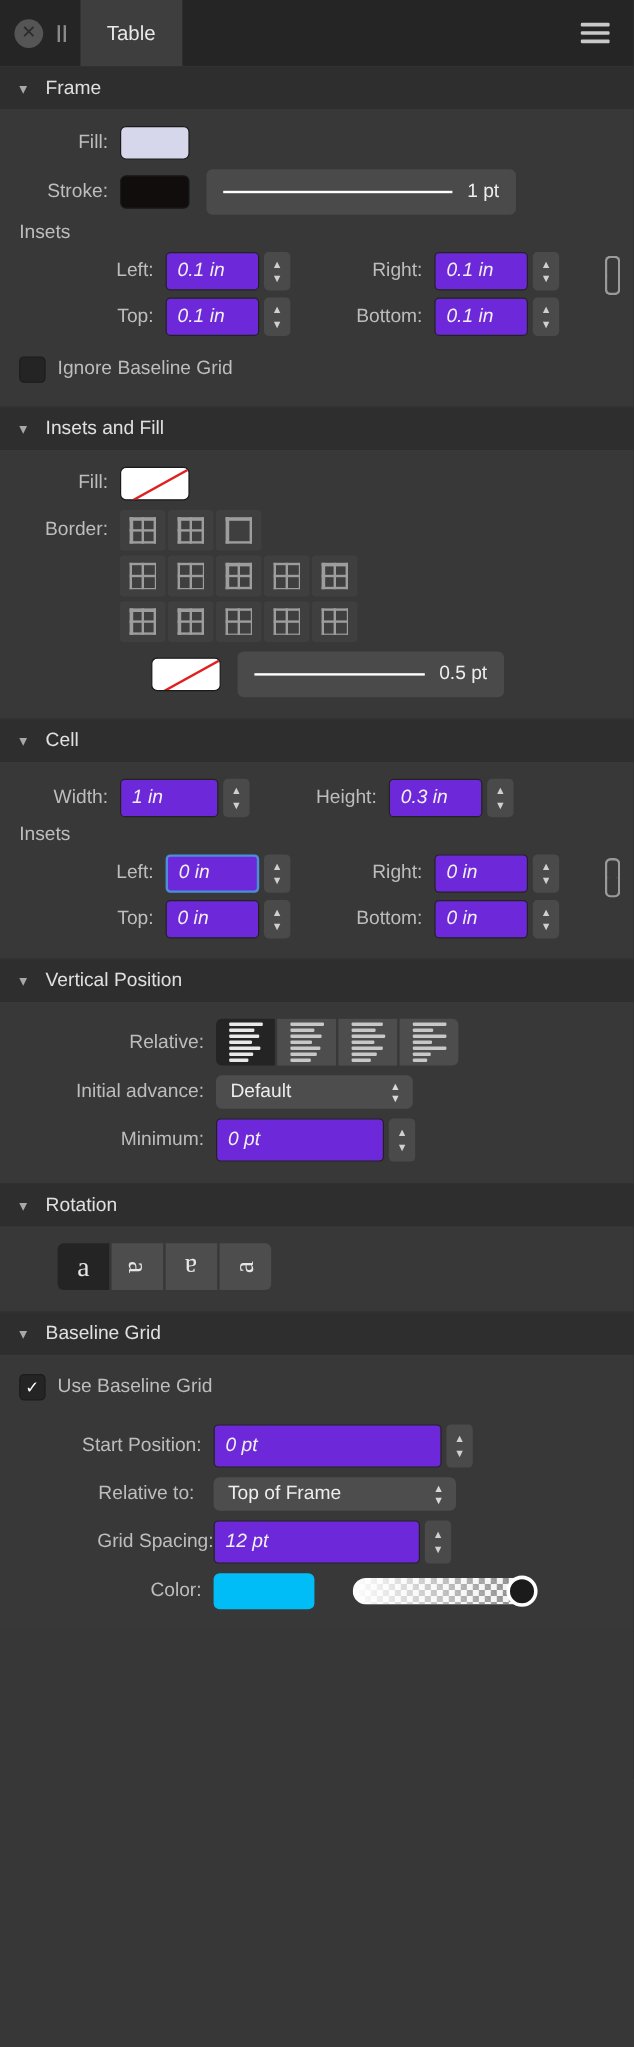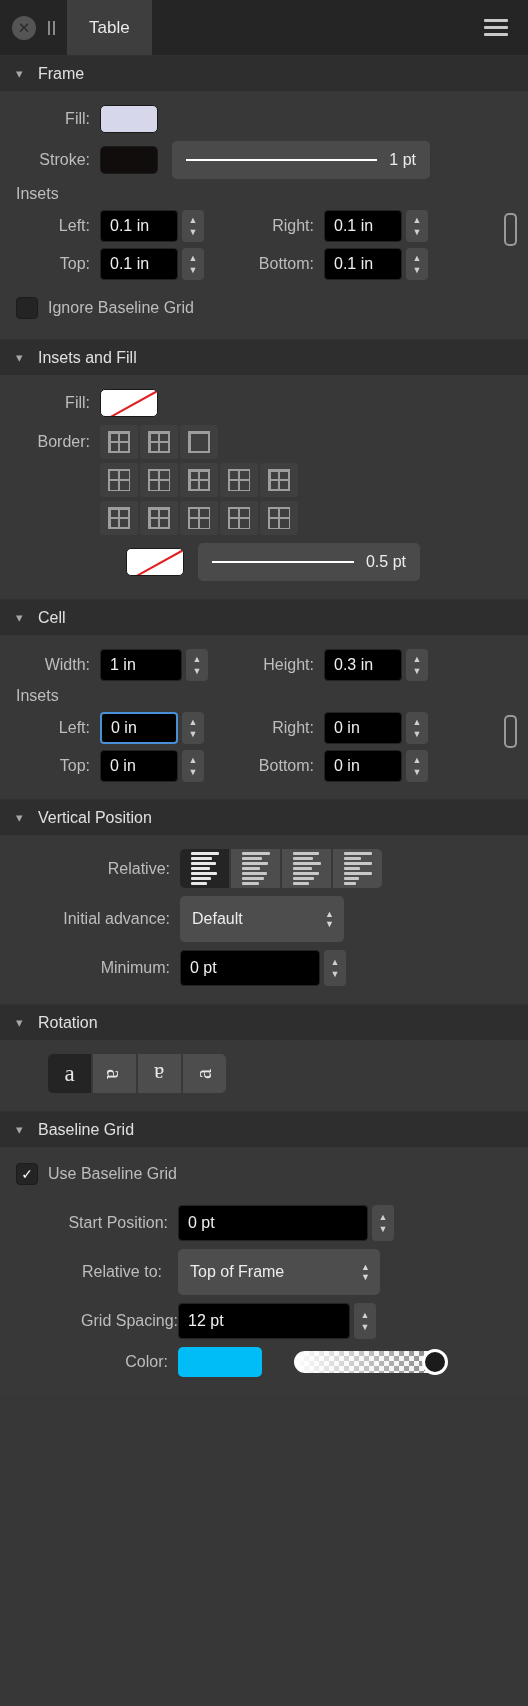--- a/index.html
+++ b/index.html
@@ -70,35 +70,35 @@
   
   .stroke-ctl {
     height: 38px; background: #4a4a4a; border-radius: 5px; display: flex;
     align-items: center; padding: 0 14px; cursor: pointer;
   }
   .stroke-line { flex: 1; height: 2px; background: #fff; margin-right: 12px; }
   .stroke-val { font-size: 16px; color: #ededed; }
 
   
   .numfield {
-    height: 32px; background: #000000; border: 1px solid #222; border-radius: 4px;
+    height: 32px; background: #6d28d9; border: 1px solid #222; border-radius: 4px;
     display: flex; align-items: center; padding: 0 9px;
-    font-size: 16px; color: #f0f0f0; cursor: text;
+    font-size: 16px; color: #f0f0f0; cursor: text; font-style: italic;
   }
   .numfield.focused { border: 2px solid #4a90d9; }
   .stepper {
     width: 22px; height: 32px; background: #4a4a4a; border-radius: 4px; margin-left: 4px;
     display: flex; flex-direction: column; align-items: center; justify-content: center;
     gap: 7px; cursor: pointer; flex-shrink: 0;
   }
   .stepper span { font-size: 9px; line-height: 5px; color: #d0d0d0; }
 
   
   .popup {
-    height: 46px; background: #4d4d4d; border-radius: 5px; display: flex;
+    height: 28px; background: #4d4d4d; border-radius: 5px; display: flex;
     align-items: center; justify-content: space-between; padding: 0 10px 0 12px;
     font-size: 16px; color: #ededed; cursor: pointer;
   }
   .popup .pchev { display: flex; flex-direction: column; gap: 5px; font-size: 9px; line-height: 5px; color: #d8d8d8; }
 
   
   .cbox {
     width: 22px; height: 22px; border-radius: 4px; background: #242424;
     border: 1px solid #1c1c1c; cursor: pointer; flex-shrink: 0;
     display: flex; align-items: center; justify-content: center;
@@ -113,21 +113,21 @@
     display: flex; flex-direction: column; align-items: center;
   }
   .chain i {
     display: block; width: 13px; height: 17px; border: 2px solid #9a9a9a; border-radius: 5px;
   }
   .chain i:first-child { border-bottom: none; border-bottom-left-radius: 0; border-bottom-right-radius: 0; }
   .chain i:last-child { border-top: none; border-top-left-radius: 0; border-top-right-radius: 0; margin-top: -1px; }
 
   .insets-wrap { position: relative; }
   .insets-title { font-size: 16px; color: #bdbdbd; padding: 2px 0 4px 16px; }
-  .inset-grid { display: flex; flex-direction: column; }
+  .inset-grid { display: flex; flex-direction: column; margin-left: 38px; }
   .inset-line { display: flex; align-items: center; padding: 3px 0; }
 
   
   .border-rows { display: flex; flex-direction: column; gap: 4px; }
   .border-line { display: flex; gap: 2px; }
   .bbtn {
     width: 38px; height: 34px; background: #3f3f3f; border-radius: 3px;
     display: flex; align-items: center; justify-content: center; cursor: pointer;
   }
   .bgrid { width: 22px; height: 22px; position: relative; }

